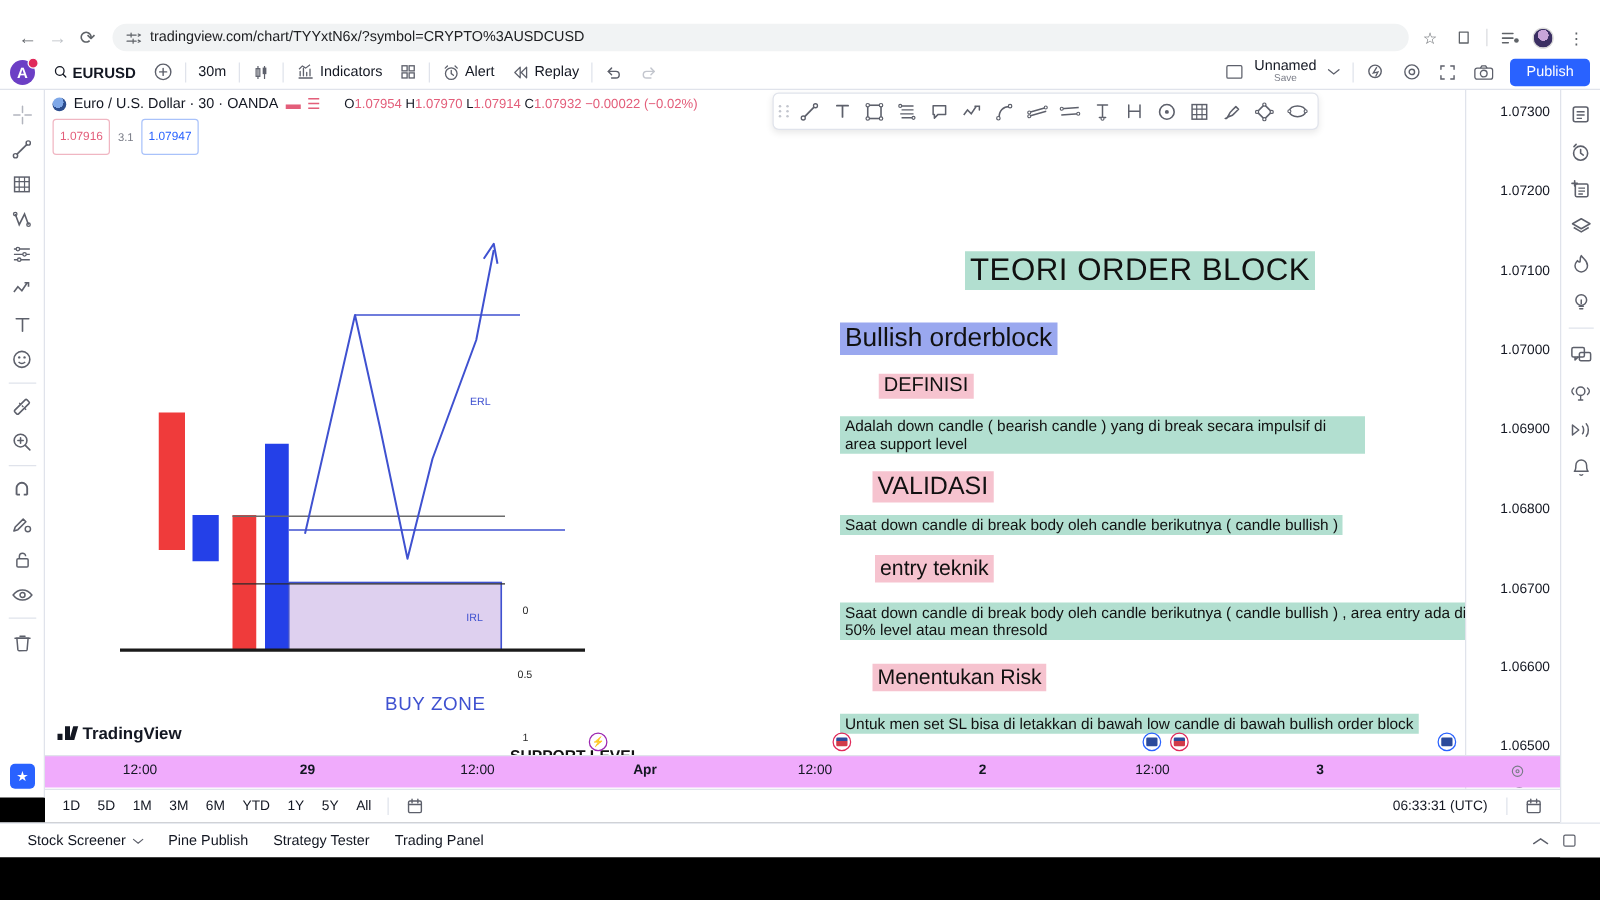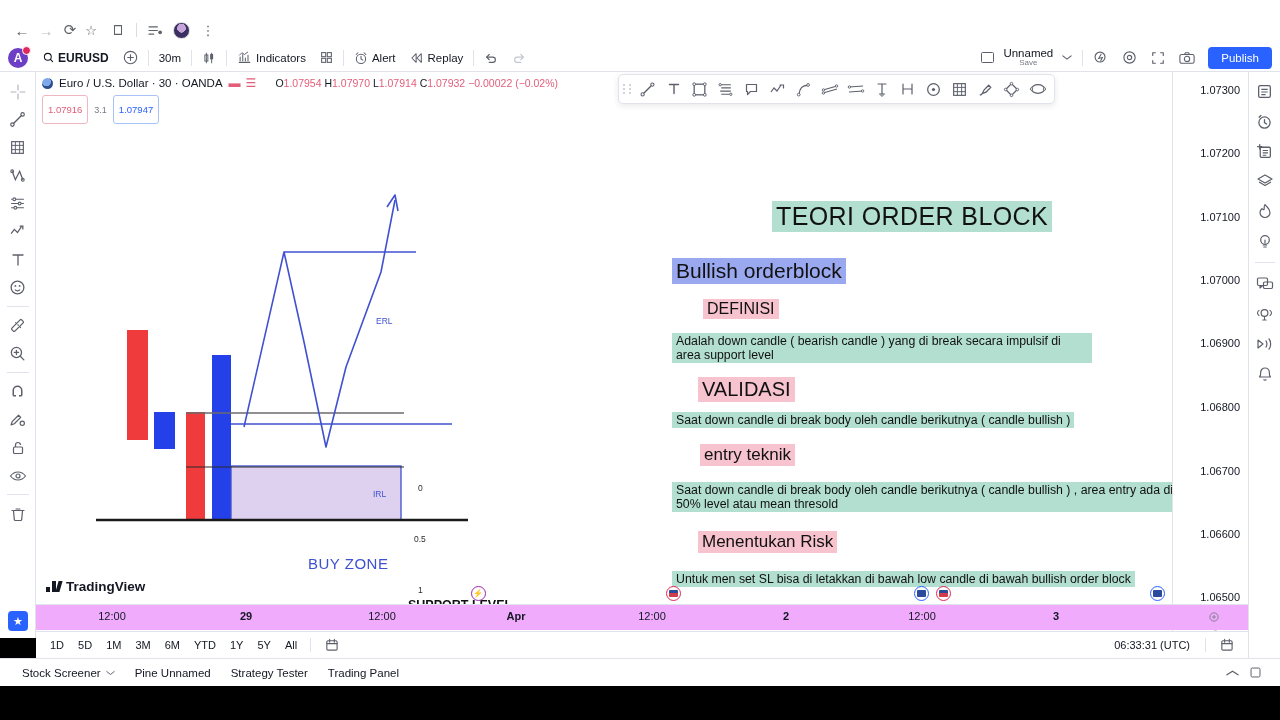--- a/index.html
+++ b/index.html
@@ -216,20 +216,26 @@
 <body>
 
 <div class="screen">
 
   <div class="browser-top"></div>
 
   <div class="url-bar-row">
     <div class="nav-btn">←</div>
     <div class="nav-btn disabled">→</div>
     <div class="nav-btn">⟳</div>
+    <div class="omnibox">
+      <svg width="13" height="13" viewBox="0 0 16 16">
+        <path d="M2 5h9M2 11h9M6 3v4M8 9v4M13 4l2 1-2 1M13 10l2 1-2 1" stroke="#5f6368" stroke-width="1.2" fill="none" stroke-linecap="round"></path>
+      </svg>
+      <span class="urltext">tradingview.com/chart/TYYxtN6x/?symbol=CRYPTO%3AUSDCUSD</span>
+    </div>
     <div class="brow-icons">
       <div class="bi">☆</div>
       <div class="bi">
         <svg width="14" height="14" viewBox="0 0 16 16">
             <path d="M4 3h8v10H4z" fill="none" stroke="#5f6368" stroke-width="1.2" stroke-linejoin="round"></path>
           </svg>
       </div>
       <div style="width:1px;height:14px;background:#dadce0"></div>
       <div class="bi">
         <svg width="15" height="13" viewBox="0 0 16 14">
@@ -798,21 +804,21 @@
     </span>
   </div>
 
   <div class="panel-bar">
     <span class="pb">
       <span>Stock Screener</span>
       <svg width="9" height="6" viewBox="0 0 12 8">
           <path d="M1 2l5 4 5-4" stroke="#5d606b" stroke-width="1.3" fill="none" stroke-linecap="round"></path>
         </svg>
     </span>
-    <span class="pb">Pine Unnamed</span>
+    <span class="pb">Pine Publish</span>
     <span class="pb">Strategy Tester</span>
     <span class="pb">Trading Panel</span>
     <span class="pb-right">
       <span>
         <svg width="13" height="8" viewBox="0 0 14 8">
             <path d="M1 6l6-4 6 4" stroke="#5d606b" stroke-width="1.3" fill="none" stroke-linecap="round"></path>
           </svg>
       </span>
       <span>
         <svg width="13" height="13" viewBox="0 0 16 16">

